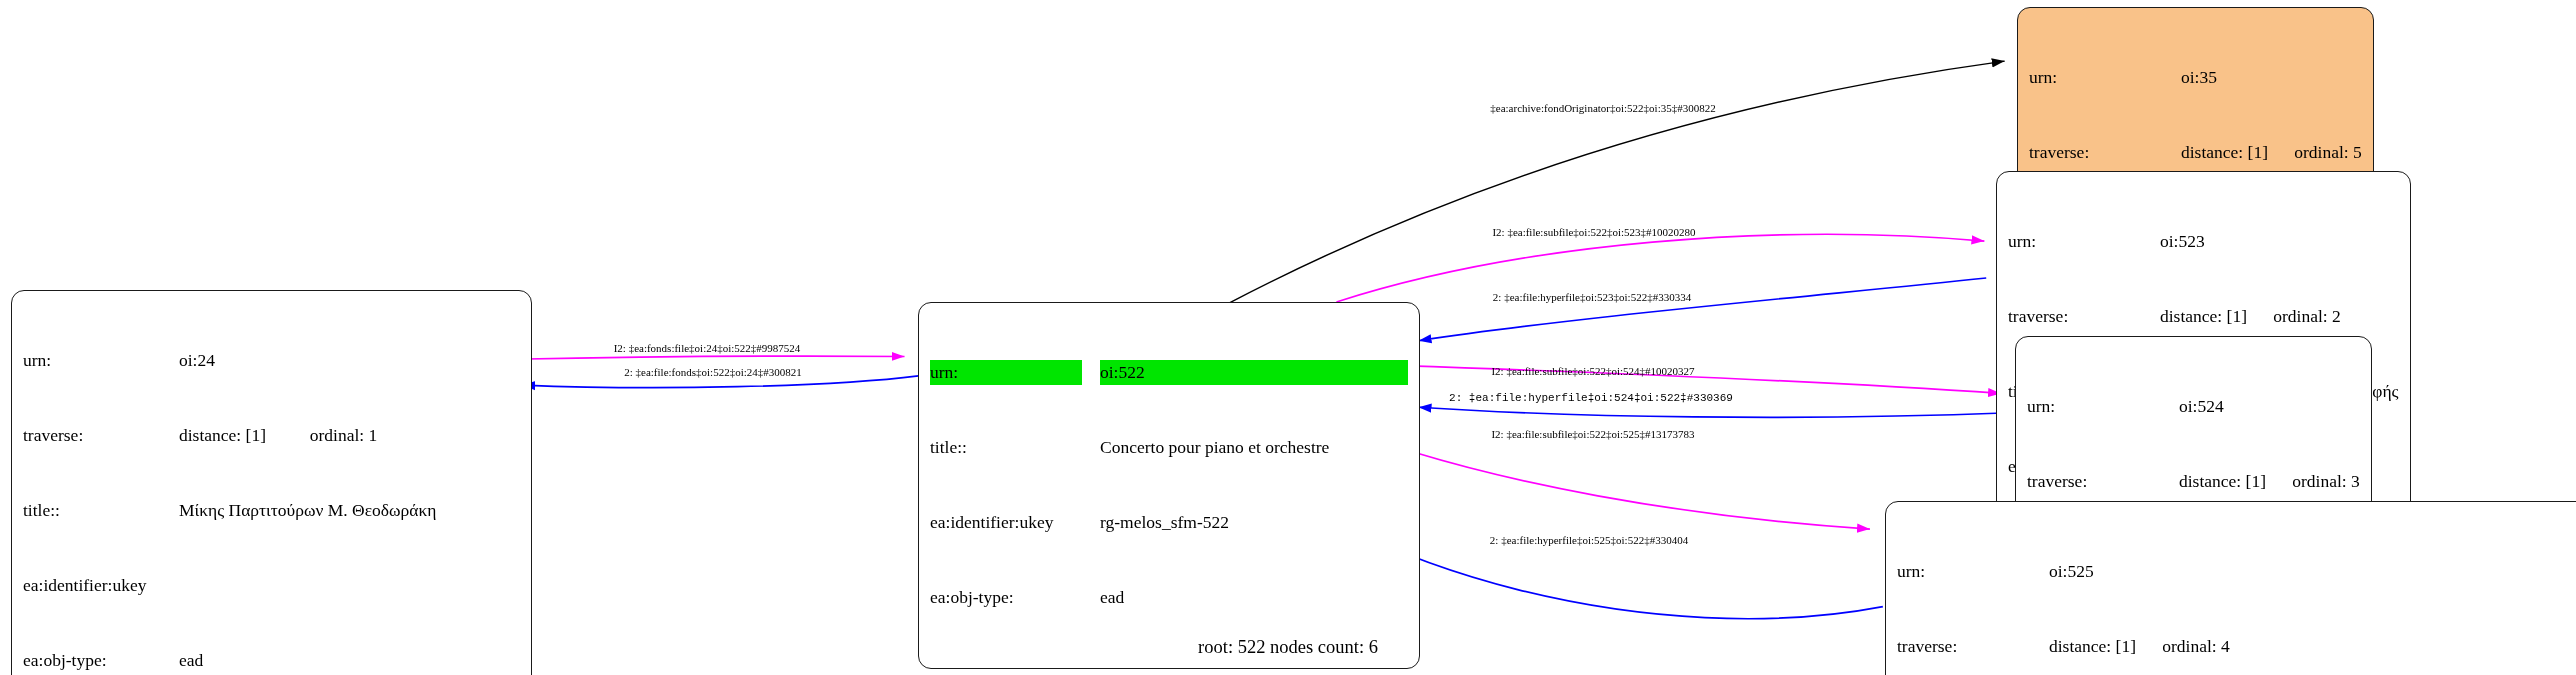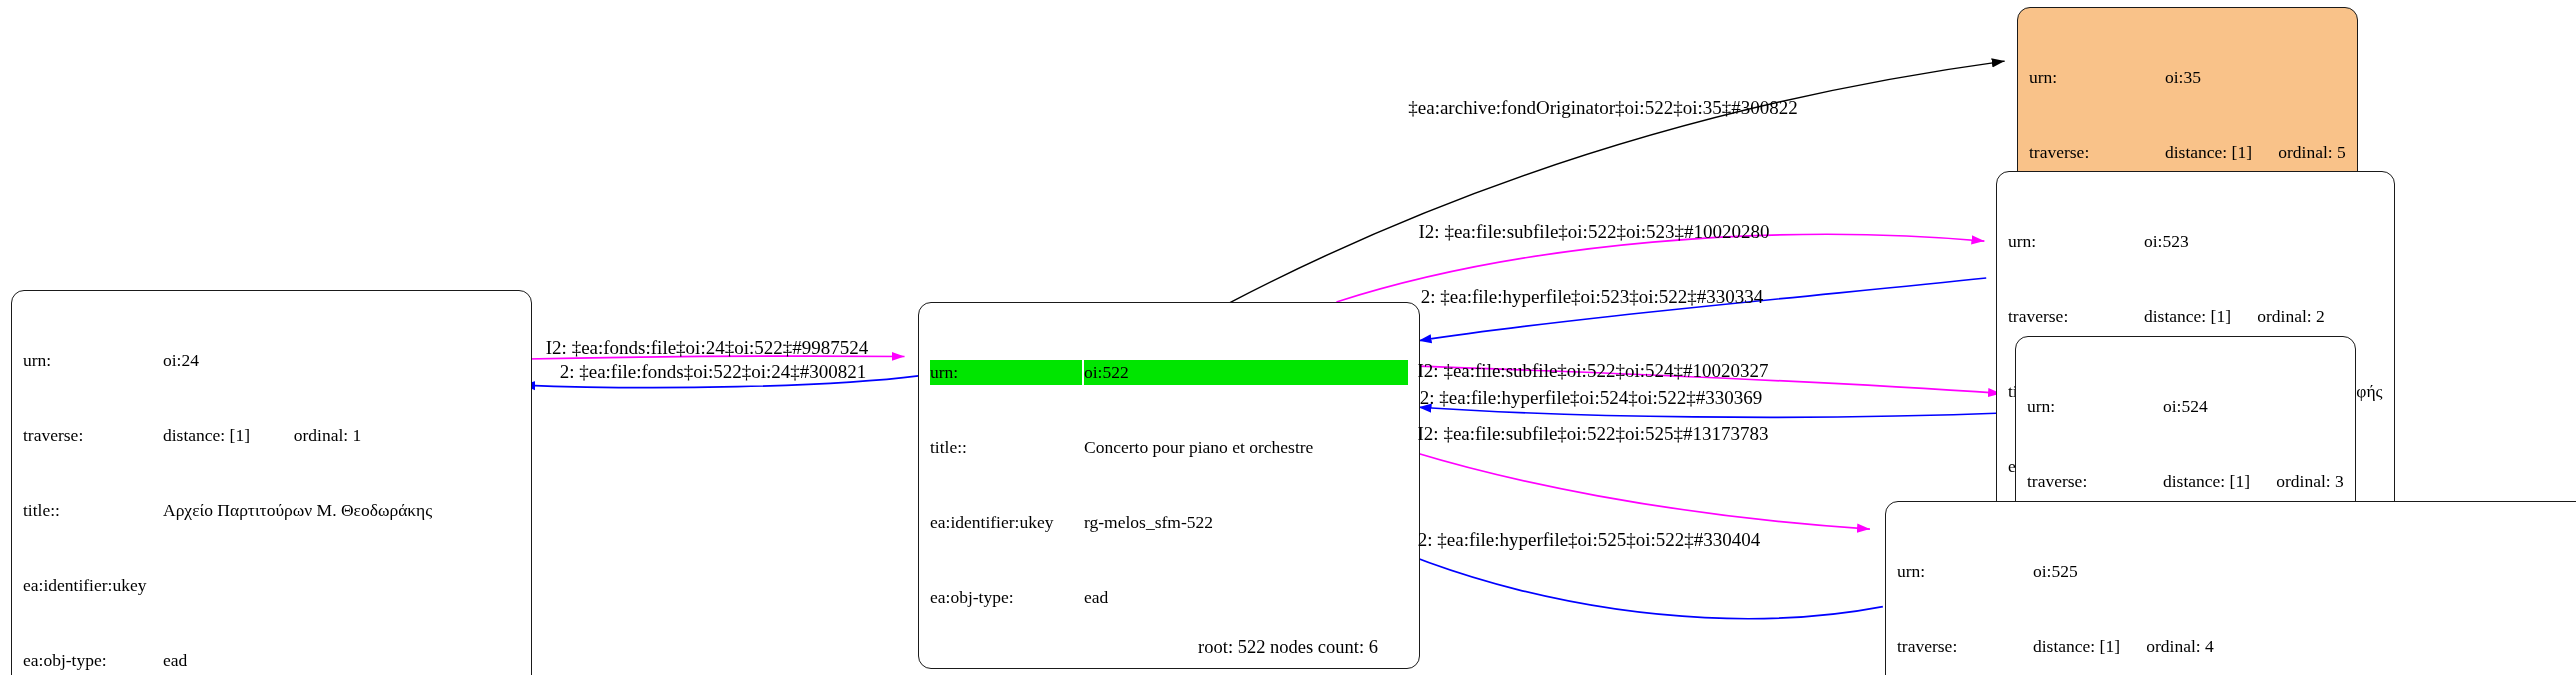--- a/index.html
+++ b/index.html
@@ -1,26 +1,26 @@
 <!DOCTYPE html>
 <html style="font-size:14.8px"><head>
 <meta charset="utf-8">
 <style>
   html,body{margin:0;padding:0;background:#ffffff;}
   .canvas{position:relative;width:2576px;height:676px;background:#ffffff;
           font-family:"Liberation Serif","DejaVu Serif",serif;color:#000;overflow:hidden;}
   svg.edges{position:absolute;left:0;top:0;width:2576px;height:676px;pointer-events:none;}
   .node{position:absolute;background:#fff;border:1.5px solid #1a1a1a;border-radius:13px;
         padding:7.4px 11px;font-size:17.5px;line-height:25px;white-space:pre;width:max-content;}
-  .node .row{display:grid;grid-template-columns:var(--kw,138px) auto;column-gap:2px;font-family:Liberation Serif, serif;}
+  .node .row{display:grid;grid-template-columns:var(--kw,138px) auto;column-gap:18px;font-family:Liberation Serif, serif;}
   .node .k{display:block;}
   .node .v{display:block;}
   .node.orange{background:#F9C289;}
   .row.hl .k,.row.hl .v{background:var(--hl,#00E500);}
-  .edge-label{position:absolute;transform:translate(-50%,-50%);font-size:19px;white-space:pre;}
+  .edge-label{position:absolute;transform:translate(-50%,-50%);font-size:11px;white-space:pre;}
   .caption{position:absolute;left:1288px;top:647px;transform:translate(-50%,-50%);font-size:18.5px;white-space:pre;}
 </style>
 </head>
 <body>
 
 <div class="canvas">
 
   <svg class="edges" viewBox="0 0 2791 732">
     <defs>
       <marker id="am" markerUnits="userSpaceOnUse" markerWidth="18" markerHeight="14" refX="14" refY="6" orient="auto">
@@ -40,21 +40,21 @@
     <path d="M2152,301 C1940,323 1700,344 1537,369" fill="none" stroke="#0000FF" stroke-width="1.8" marker-end="url(#ab)"></path>
     <path d="M1518,396 C1760,404 1990,414 2168,426" fill="none" stroke="#FF00FF" stroke-width="1.8" marker-end="url(#am)"></path>
     <path d="M2178,447 C1950,456 1705,452 1537,441" fill="none" stroke="#0000FF" stroke-width="1.8" marker-end="url(#ab)"></path>
     <path d="M1428,453 C1610,528 1855,562 2026,573" fill="none" stroke="#FF00FF" stroke-width="1.8" marker-end="url(#am)"></path>
     <path d="M2040,657 C1800,703 1470,625 1312,470" fill="none" stroke="#0000FF" stroke-width="1.8" marker-end="url(#ab)"></path>
   </svg>
 
   <div class="node" style="left:11px;top:290px;min-width:497px;--kw:138px;">
     <div class="row"><span class="k">urn:</span><span class="v">oi:24</span></div>
     <div class="row"><span class="k">traverse:</span><span class="v">distance: [1]          ordinal: 1</span></div>
-    <div class="row"><span class="k">title::</span><span class="v">Αρχείο Παρτιτούρων Μ. Θεοδωράκης</span></div>
+    <div class="row"><span class="k">title::</span><span class="v">Μίκης Παρτιτούρων Μ. Θεοδωράκη</span></div>
     <div class="row"><span class="k">ea:identifier:ukey</span></div>
     <div class="row"><span class="k">ea:obj-type:</span><span class="v">ead</span></div>
   </div>
 
   <div class="node" style="left:918px;top:302px;min-width:478px;--kw:152px;">
     <div class="row hl"><span class="k">urn:</span><span class="v">oi:522</span></div>
     <div class="row"><span class="k">title::</span><span class="v">Concerto pour piano et orchestre</span></div>
     <div class="row"><span class="k">ea:identifier:ukey</span><span class="v">rg-melos_sfm-522</span></div>
     <div class="row"><span class="k">ea:obj-type:</span><span class="v">ead</span></div>
   </div>
@@ -90,20 +90,20 @@
     
     
   </div>
 
   <div class="edge-label" style="left:707px;top:348px;">I2: ‡ea:fonds:file‡oi:24‡oi:522‡#9987524</div>
   <div class="edge-label" style="left:713px;top:372px;">2: ‡ea:file:fonds‡oi:522‡oi:24‡#300821</div>
   <div class="edge-label" style="left:1603px;top:108px;">‡ea:archive:fondOriginator‡oi:522‡oi:35‡#300822</div>
   <div class="edge-label" style="left:1594px;top:232px;">I2: ‡ea:file:subfile‡oi:522‡oi:523‡#10020280</div>
   <div class="edge-label" style="left:1592px;top:297px;">2: ‡ea:file:hyperfile‡oi:523‡oi:522‡#330334</div>
   <div class="edge-label" style="left:1593px;top:359px;margin-top:12px;">I2: ‡ea:file:subfile‡oi:522‡oi:524‡#10020327</div>
-  <div class="edge-label" style="left:1591px;top:398px;">2: ‡ea:file:hyperfile‡oi:524‡oi:522‡#330369</div>
+  <div class="edge-label" style="left:1591px;top:398px;font-family:Liberation Mono, monospace;">2: ‡ea:file:hyperfile‡oi:524‡oi:522‡#330369</div>
   <div class="edge-label" style="left:1593px;top:434px;">I2: ‡ea:file:subfile‡oi:522‡oi:525‡#13173783</div>
   <div class="edge-label" style="left:1589px;top:540px;text-align:center;">2: ‡ea:file:hyperfile‡oi:525‡oi:522‡#330404</div>
 
   <div class="caption">root: 522 nodes count: 6</div>
 
 </div>
 
 
 </body></html>

